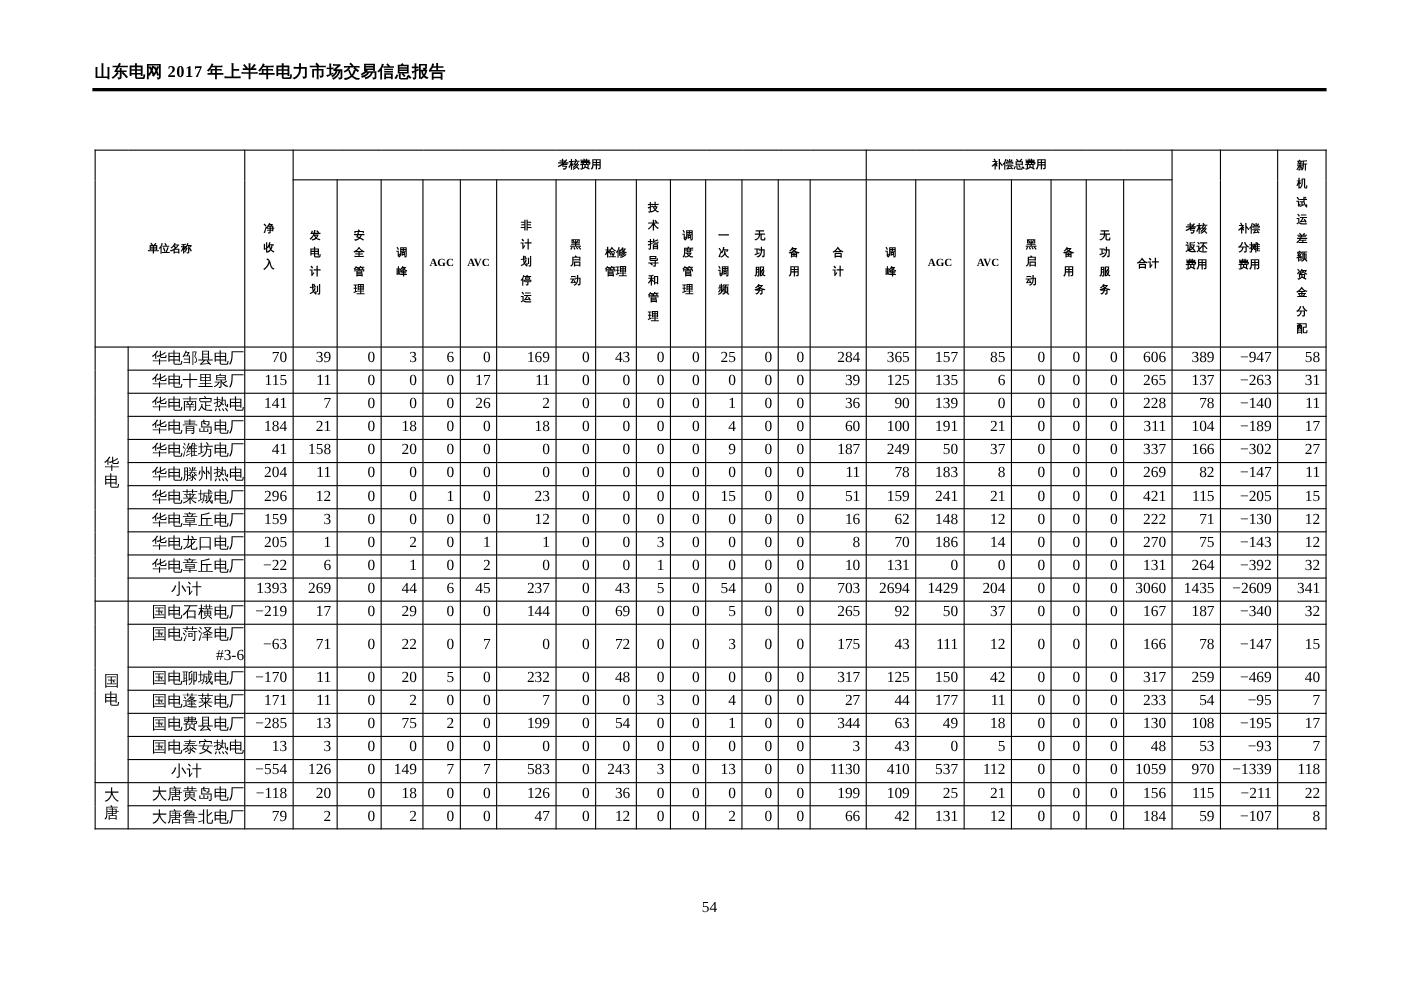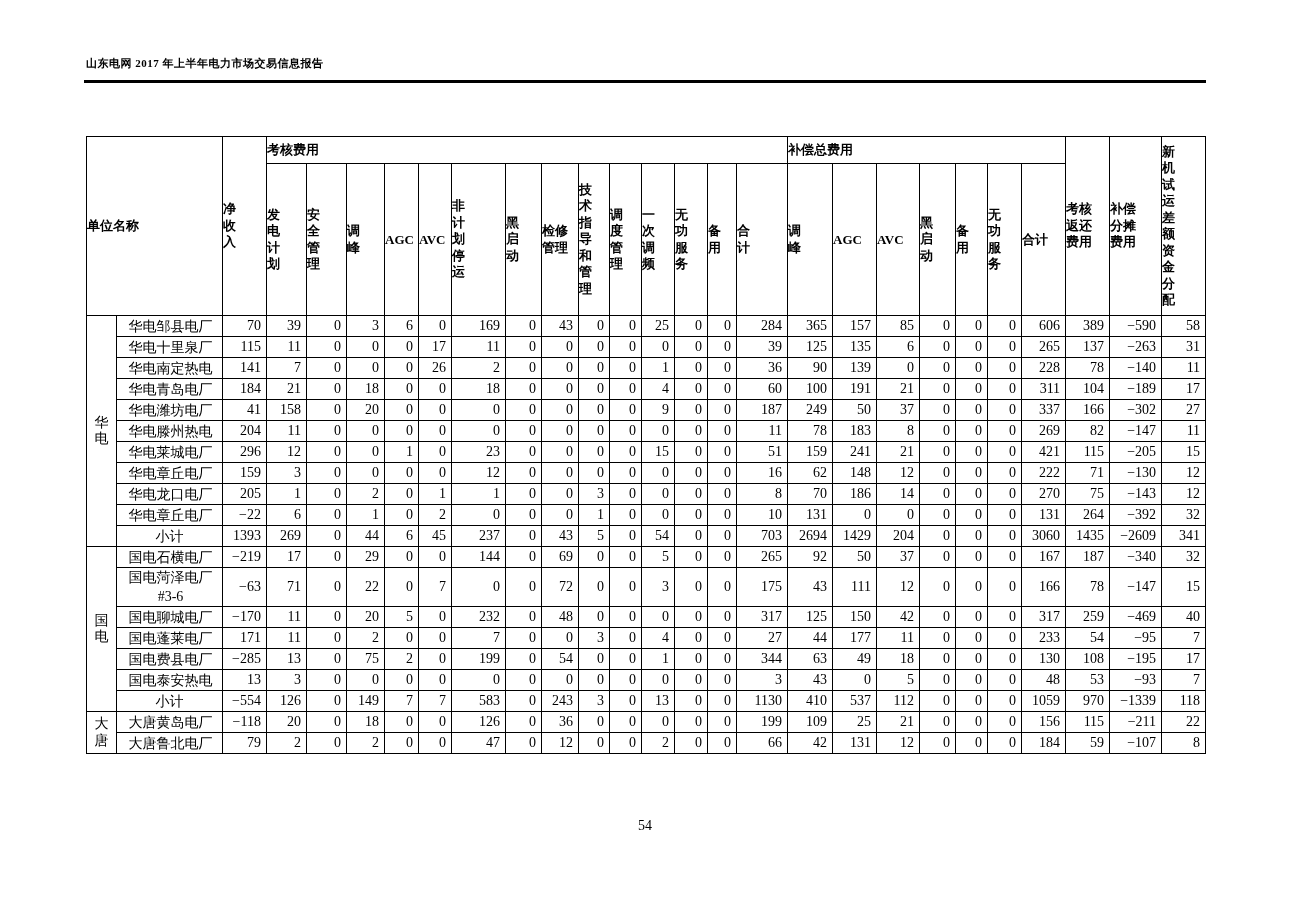--- a/index.html
+++ b/index.html
@@ -4,43 +4,43 @@
 <style>
   html, body { margin: 0; padding: 0; }
   body {
     width: 1290px; height: 912px;
     background: #ffffff; color: #000;
     position: relative; overflow: hidden;
     font-family: "Liberation Serif", "DejaVu Serif", serif;
   }
   .doc-title {
     position: absolute; left: 86px; top: 56px;
-    font-size: 11px; font-weight: bold; letter-spacing: 0.5px;
+    font-size: 15px; font-weight: bold; letter-spacing: 0.5px;
   }
   .header-rule {
     position: absolute; left: 84px; top: 80px;
     width: 1122px; height: 3px; background: #000;
   }
   table.main {
     position: absolute; left: 86px; top: 136px;
     border-collapse: collapse; table-layout: fixed; width: 1119px;
   }
   td, th { border: 1px solid #000; padding: 0; overflow: hidden; }
   thead th {
-    font-size: 13px; font-weight: bold;
-    text-align: left; vertical-align: middle;
+    font-size: 10px; font-weight: bold;
+    text-align: center; vertical-align: middle;
   }
   .vh { white-space: pre-line; line-height: 16.5px; }
   tr.group-row { height: 27px; }
   tr.cols-row  { height: 152px; }
   tbody tr { height: 21px; }
   tbody td { font-size: 14px; vertical-align: middle; }
   td.group-cell { text-align: center; font-size: 14px; }
   td.name-cell {
-    text-align: center; padding-left: 2px;
+    text-align: right; padding-left: 2px;
     white-space: pre-line; word-break: break-all; line-height: 19px;
   }
   td.subtotal-cell { text-align: center; padding-left: 0; margin-left: 44px; }
   td.num-cell { text-align: right; padding-right: 5px; }
   .page-number {
     position: absolute; top: 818px; left: 0;
     width: 1290px; text-align: center; font-size: 14px;
   }
 </style>
 </head>
@@ -187,21 +187,21 @@
         <td class="num-cell">0</td>
         <td class="num-cell">284</td>
         <td class="num-cell">365</td>
         <td class="num-cell">157</td>
         <td class="num-cell">85</td>
         <td class="num-cell">0</td>
         <td class="num-cell">0</td>
         <td class="num-cell">0</td>
         <td class="num-cell">606</td>
         <td class="num-cell">389</td>
-        <td class="num-cell">−590</td>
+        <td class="num-cell">−947</td>
         <td class="num-cell">58</td>
       </tr>
       <tr>
         <td class="name-cell">华电十里泉厂</td>
         <td class="num-cell">115</td>
         <td class="num-cell">11</td>
         <td class="num-cell">0</td>
         <td class="num-cell">0</td>
         <td class="num-cell">0</td>
         <td class="num-cell">17</td>

